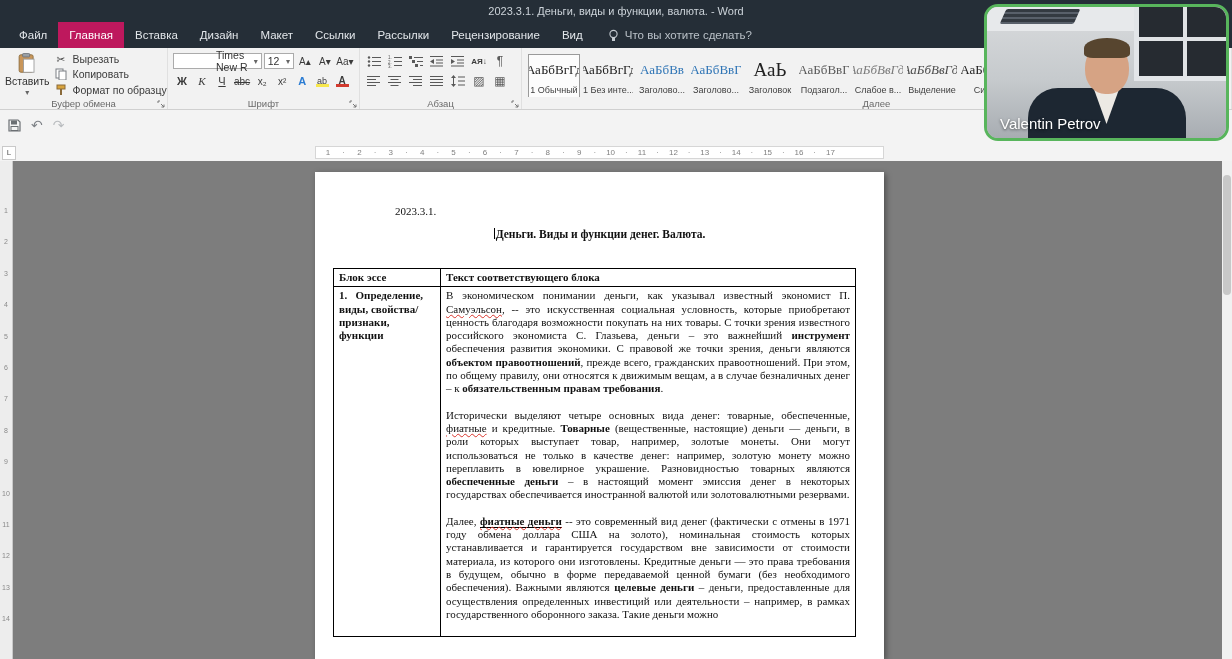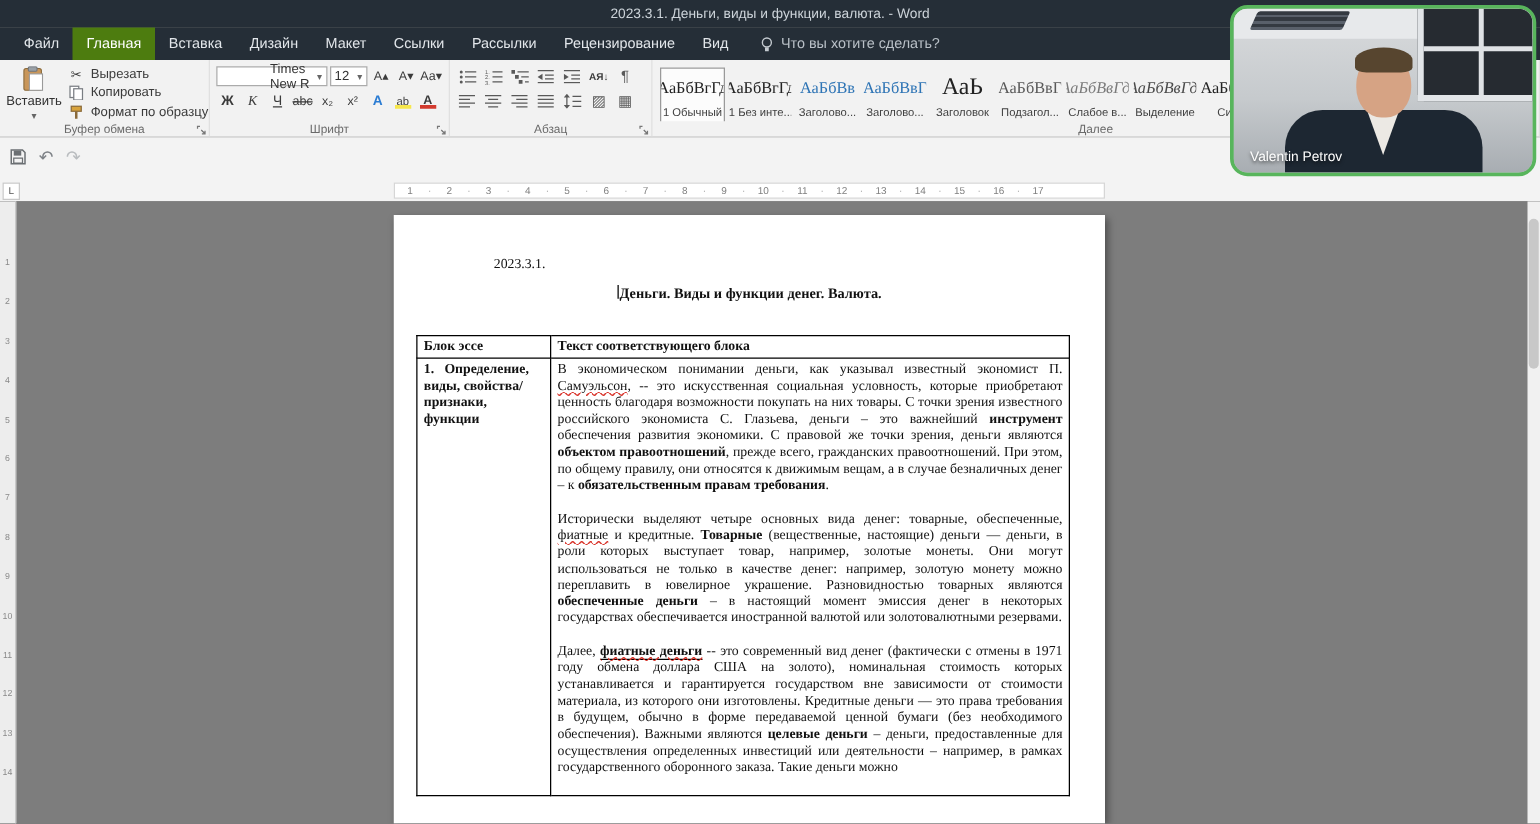--- a/index.html
+++ b/index.html
@@ -7,21 +7,21 @@
   .app{position:relative;width:1232px;height:659px;overflow:hidden;background:#7d7d7d;}
 
   
   .titlebar{position:absolute;left:0;top:0;width:100%;height:22px;background:#252e37;
     color:#ccd3d9;font-size:11px;line-height:22px;text-align:center;}
 
   
   .tabrow{position:absolute;left:0;top:22px;width:100%;height:26px;background:#252e37;
     display:flex;align-items:stretch;padding-left:8px;box-sizing:border-box;}
   .rtab{color:#e2e6ea;font-size:11.5px;line-height:26px;padding:0 11px;cursor:default;white-space:nowrap;}
-  .rtab.active{background:#4d7c0f;color:#ffffff;}
+  .rtab.active{background:#be185d;color:#ffffff;}
   .tellme{display:flex;align-items:center;gap:6px;margin-left:14px;color:#b9c0c7;font-size:11.5px;}
 
   
   .ribbon{position:absolute;left:0;top:48px;width:100%;height:62px;background:#f2f2f2;
     border-bottom:1px solid #d0d0d0;display:flex;align-items:stretch;box-sizing:border-box;}
   .rgroup{position:relative;height:100%;border-right:1px solid #e0e0e0;box-sizing:border-box;
     padding:3px 5px 12px 5px;}
   .glabel{position:absolute;left:0;right:0;bottom:0;text-align:center;font-size:9.5px;color:#6a6a6a;}
   .launcher{position:absolute;right:2px;bottom:1px;}
 
@@ -117,21 +117,21 @@
   .cam-mullion-h{position:absolute;left:0;right:0;top:30px;height:4px;background:#dfe2e5;}
   .cam-mullion-v{position:absolute;top:0;bottom:0;left:44px;width:4px;background:#dfe2e5;}
   .cam-body{position:absolute;left:50%;transform:translateX(-50%);bottom:0;width:158px;height:50px;
     background:#1d2732;border-radius:30px 30px 0 0;}
   .cam-shirt{position:absolute;left:50%;transform:translateX(-50%);bottom:14px;width:26px;height:36px;
     background:#ece9e4;clip-path:polygon(0 0,100% 0,50% 100%);}
   .cam-head{position:absolute;left:50%;transform:translateX(-50%);bottom:44px;width:44px;height:52px;
     background:#d6a384;border-radius:50% 50% 46% 46%;}
   .cam-hair{position:absolute;left:50%;transform:translateX(-50%);bottom:80px;width:46px;height:20px;
     background:#57452f;border-radius:50% 50% 20% 20%;}
-  .cam-name{position:absolute;left:13px;bottom:6px;color:#ffffff;font-size:11px;
+  .cam-name{position:absolute;left:13px;bottom:6px;color:#ffffff;font-size:15px;
     text-shadow:0 1px 3px rgba(0,0,0,0.6);}
 
   svg{display:block;}
 </style>
 </head>
 <body>
 
 <div class="app">
 
   <div class="titlebar">2023.3.1. Деньги, виды и функции, валюта. - Word</div>

